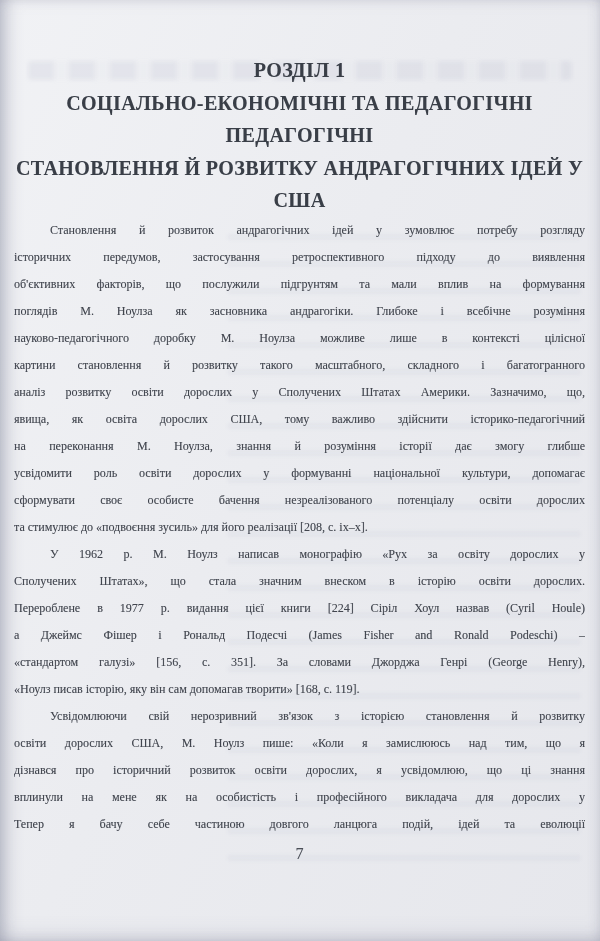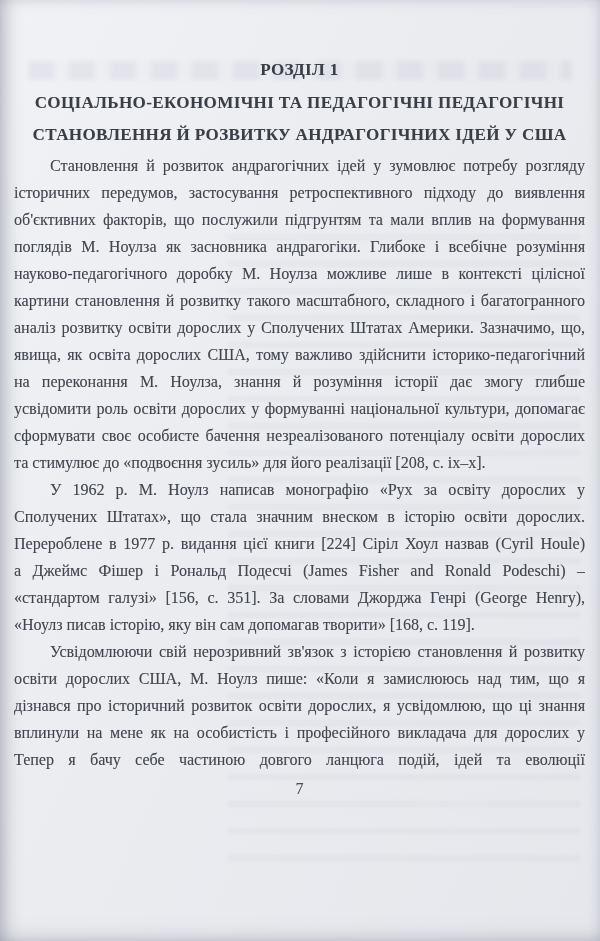--- a/index.html
+++ b/index.html
@@ -35,32 +35,32 @@
   }
   .bleed-body {
     position: absolute; left: 38%; right: 20px; top: 234px; height: 640px;
     background: repeating-linear-gradient(180deg,
       rgba(138,144,178,0.065) 0 6px, rgba(138,144,178,0) 6px 27px);
     filter: blur(1.5px); pointer-events: none; z-index: 0;
   }
   
   .chapter-heading {
     position: relative; z-index: 1;
-    margin: 0; font-size: 17px; font-weight: bold;
+    margin: 0; font-size: 20px; font-weight: bold;
     text-align: center; line-height: 32.5px;
     color: #393e47; letter-spacing: 0.4px;
   }
   .section-heading {
     position: relative; z-index: 1;
     margin: 25px 0 5px; font-size: 16.5px; font-weight: bold;
     text-align: center; line-height: 27px; color: #393e47;
   }
   .para { position: relative; z-index: 1; margin: 0; }
   .tline {
-    font-size: 16px; line-height: 27px; height: 27px; overflow: hidden;
+    font-size: 12px; line-height: 27px; height: 27px; overflow: hidden;
     text-align: justify; text-align-last: justify;
     word-spacing: -0.6px;
   }
   .tline.indent { text-indent: 36px; }
   .tline.tlast  { text-align-last: left; word-spacing: 0; }
   .page-number {
     position: relative; z-index: 1;
     margin-top: 7px; text-align: center;
     font-size: 16px; color: #4a4e57;
   }

